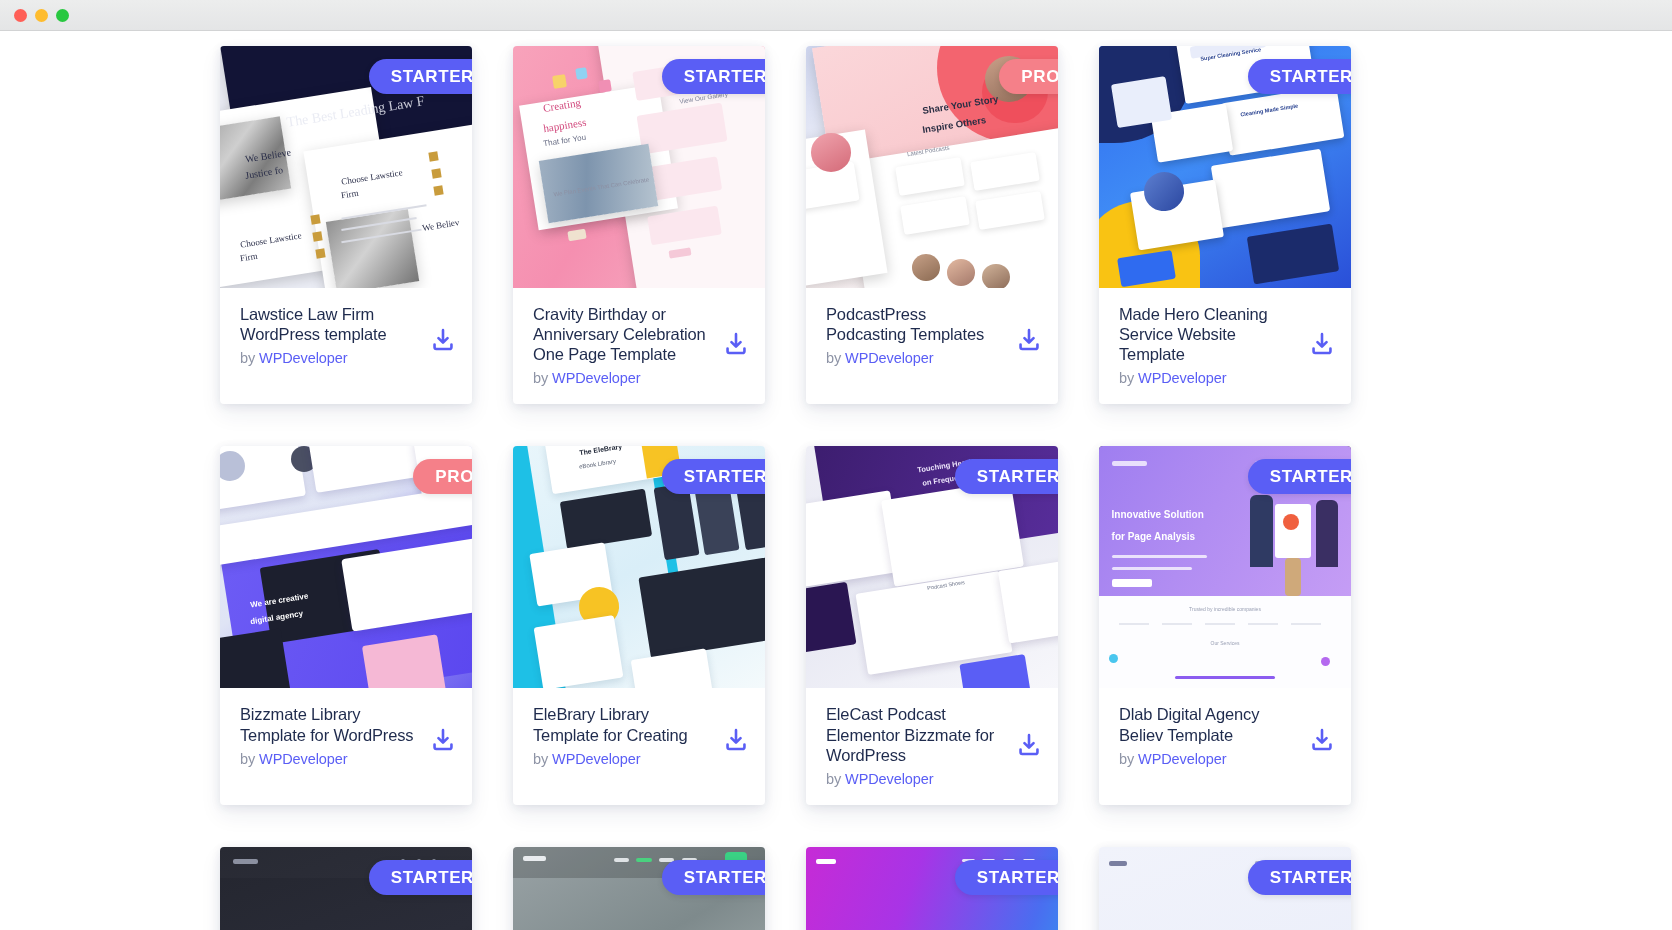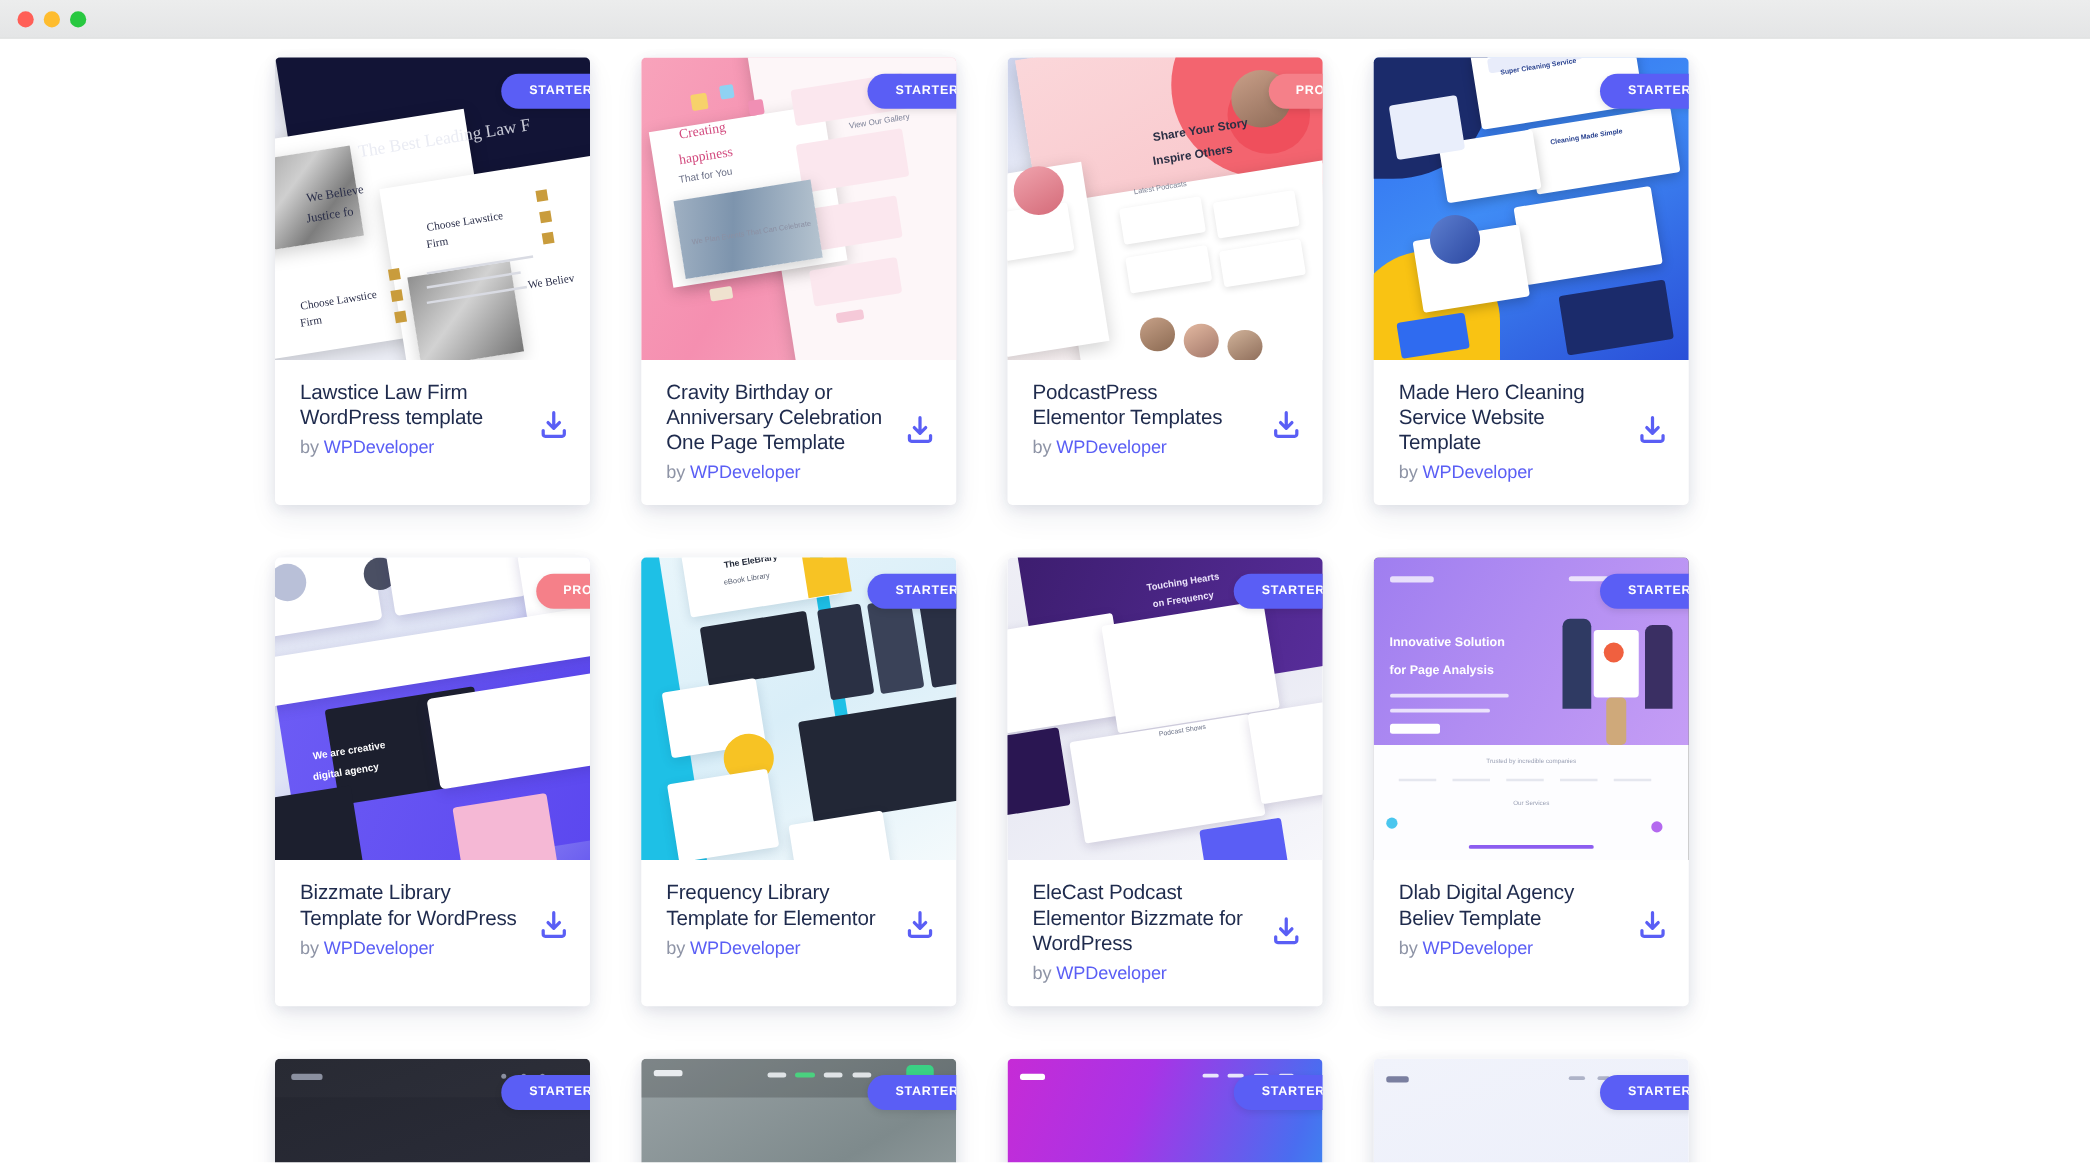--- a/index.html
+++ b/index.html
@@ -62,21 +62,21 @@
     overflow: hidden;
   }
   .badge {
     position: absolute;
     top: 13px;
     right: 0px;
     transform: translateX(22px);
     padding: 9px 20px 9px 22px;
     border-radius: 18px;
     color: #ffffff;
-    font-size: 10px;
+    font-size: 17px;
     font-weight: bold;
     letter-spacing: 0.6px;
     line-height: 1;
     z-index: 5;
     box-shadow: 0 2px 6px rgba(0,0,0,0.10);
   }
   .badge.starter { background: #5a5ef5; }
   .badge.pro     { background: #f58089; }
 
   .card-body {
@@ -314,21 +314,21 @@
       <div class="card-s" style="left:68%;top:62%;width:26%;height:12%;"></div>
       <div class="card-s" style="left:-8%;top:50%;width:28%;height:16%;"></div>
       <div class="person" style="left:2%;top:36%;width:16%;height:16%;background:linear-gradient(150deg,#f0a4ae,#d46a78);"></div>
       <div class="person" style="left:42%;top:86%;width:11%;height:11%;background:linear-gradient(150deg,#c7a188,#8b6a52);"></div>
       <div class="person" style="left:56%;top:88%;width:11%;height:11%;background:linear-gradient(150deg,#e3b9a1,#a3786a);"></div>
       <div class="person" style="left:70%;top:90%;width:11%;height:11%;background:linear-gradient(150deg,#d1b39a,#8c6b58);"></div>
           </div>
       <div class="badge pro">PRO</div>
     </div>
     <div class="card-body">
-      <div class="card-title">PodcastPress Elementor Templates</div>
+      <div class="card-title">PodcastPress Podcasting Templates</div>
       <div class="card-by"><span>by</span> <span class="author">WPDeveloper</span></div>
       <button class="dl-btn"><svg width="26" height="26" viewBox="0 0 24 24" fill="none">
               <path d="M12 3v10M12 14.5l-4.2-4.2M12 14.5l4.2-4.2" stroke="#5a5ef5" stroke-width="2.4" stroke-linecap="round" stroke-linejoin="round"></path>
               <path d="M4.2 16.2v2.6a1.6 1.6 0 0 0 1.6 1.6h12.4a1.6 1.6 0 0 0 1.6-1.6v-2.6" stroke="#5a5ef5" stroke-width="2.4" stroke-linecap="round"></path>
             </svg></button>
     </div>
   </div>
   <div class="card">
     <div class="thumb-wrap">
       <div class="art t4">
@@ -401,21 +401,21 @@
       <div class="ylw" style="left:26%;top:58%;width:16%;height:16%;border-radius:50%;"></div>
       <div class="dark" style="left:52%;top:50%;width:52%;height:34%;"></div>
       <div class="s" style="left:10%;top:72%;width:32%;height:26%;"></div>
       <div class="s" style="left:48%;top:86%;width:30%;height:20%;"></div>
       <div style="position:absolute;left:26%;top:0%;transform:rotate(-9deg);font-size:7px;color:#1f2636;font-weight:700;">The EleBrary</div>
       <div style="position:absolute;left:26%;top:6%;transform:rotate(-9deg);font-size:6px;color:#5a6274;">eBook Library</div>
           </div>
       <div class="badge starter">STARTER</div>
     </div>
     <div class="card-body">
-      <div class="card-title">Frequency Library Template for Elementor</div>
+      <div class="card-title">EleBrary Library Template for Creating</div>
       <div class="card-by"><span>by</span> <span class="author">WPDeveloper</span></div>
       <button class="dl-btn"><svg width="26" height="26" viewBox="0 0 24 24" fill="none">
               <path d="M12 3v10M12 14.5l-4.2-4.2M12 14.5l4.2-4.2" stroke="#5a5ef5" stroke-width="2.4" stroke-linecap="round" stroke-linejoin="round"></path>
               <path d="M4.2 16.2v2.6a1.6 1.6 0 0 0 1.6 1.6h12.4a1.6 1.6 0 0 0 1.6-1.6v-2.6" stroke="#5a5ef5" stroke-width="2.4" stroke-linecap="round"></path>
             </svg></button>
     </div>
   </div>
   <div class="card">
     <div class="thumb-wrap">
       <div class="art t7">

